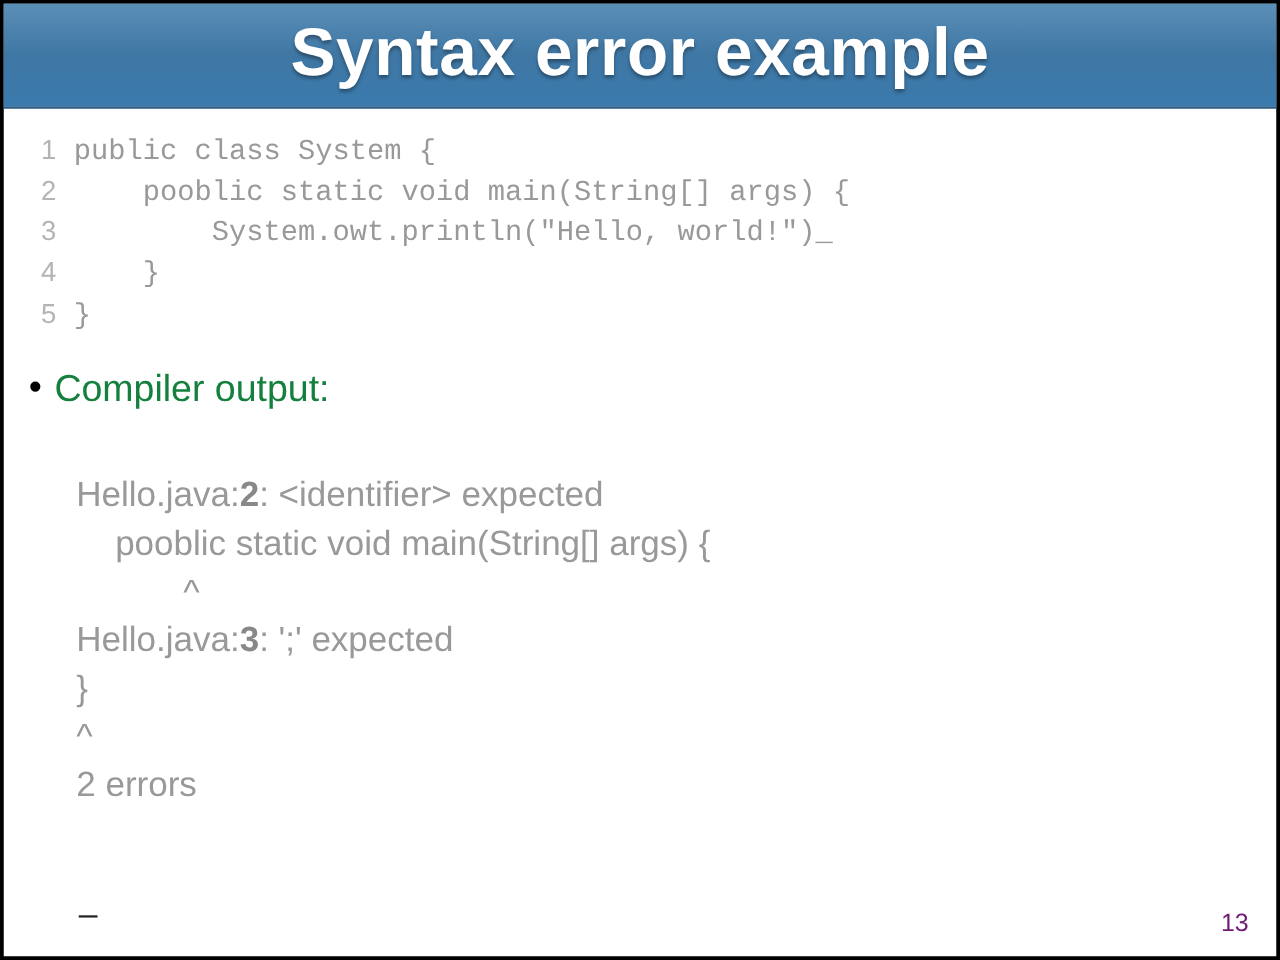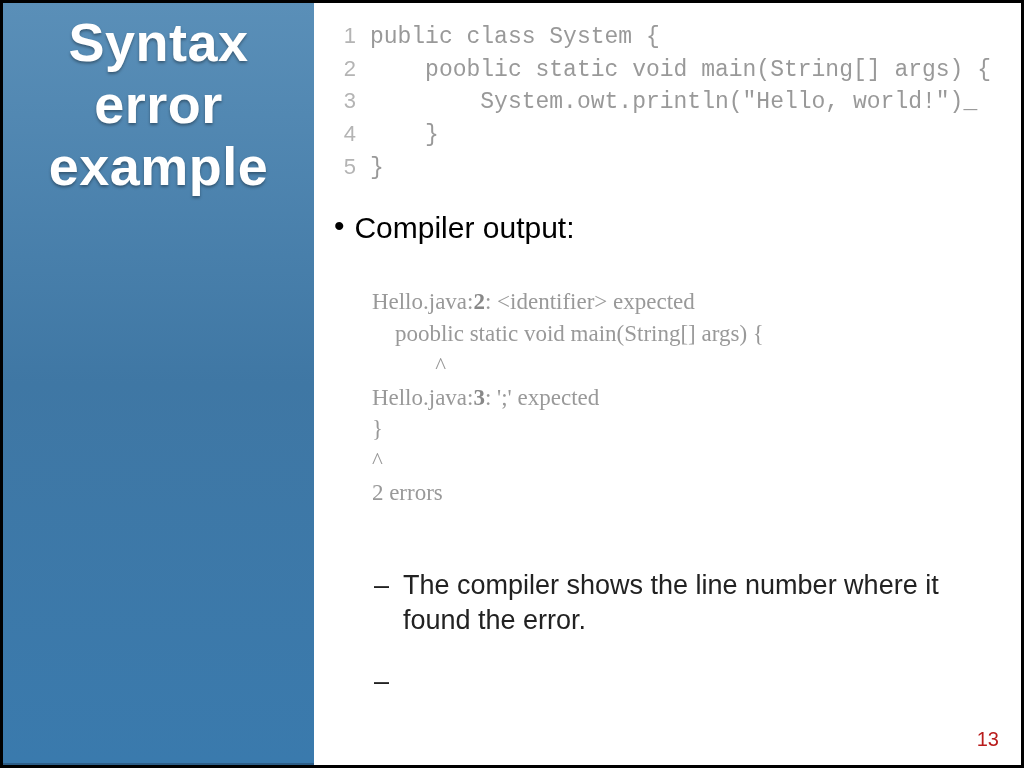--- a/index.html
+++ b/index.html
@@ -1,21 +1,21 @@
 <!DOCTYPE html>
 <html><head>
 <meta charset="utf-8">
 <style>
   * { margin: 0; padding: 0; box-sizing: border-box; }
   html, body { width: 1024px; height: 768px; font-family: Verdana, Geneva, sans-serif; background: #fff; }
   .slide {
     width: 1024px; height: 768px;
     border: 3px solid #000;
     background: #fff;
-    display: flex; flex-direction: row;
+    display: flex; flex-direction: column;
     position: relative;
   }
   .title-bar {
     background: linear-gradient(to bottom, #5a8fb8 0%, #3f77a4 50%, #3a7aad 100%);
     color: #fff;
     text-align: center;
     padding: 8px 0 12px 0;
     border-bottom: 2px solid #2d5d86;
     text-shadow: 0 2px 3px rgba(0,0,0,0.35);
   }
@@ -38,41 +38,41 @@
     font-family: "Courier New", Courier, monospace;
     font-size: 23px;
     line-height: 1.38;
     color: #999;
   }
   .ln { width: 24px; text-align: right; color: #b4b4b4; font-family: Verdana, sans-serif; font-size: 22px; }
   .lc { padding-left: 14px; white-space: pre; }
 
   .bullet-row { display: flex; align-items: flex-start; margin: 6px 0 10px 2px; }
   .bullet-dot { font-size: 30px; line-height: 1; margin-right: 10px; color: #000; }
-  .bullet-text { font-size: 30px; color: #000000; font-family: Verdana, sans-serif; }
+  .bullet-text { font-size: 30px; color: #15803d; font-family: Verdana, sans-serif; }
 
   .compiler-block {
     margin: 8px 0 28px 40px;
-    font-family: Liberation Serif, serif;
-    font-size: 23px;
+    font-family: Liberation Sans, sans-serif;
+    font-size: 28px;
     color: #999;
     line-height: 1.38;
     white-space: pre;
   }
   .compiler-block .hl-num { font-weight: 700; color: #888; }
 
   .sub-list { margin: 0 0 0 42px; }
   .sub-row { display: flex; align-items: flex-start; margin: 10px 0 26px 0; }
   .sub-dash { font-size: 27px; margin-right: 14px; color: #222; line-height: 1.3; }
   .sub-text { font-size: 27px; color: #222; line-height: 1.3; }
 
   .page-num {
     position: absolute;
     right: 22px; bottom: 14px;
-    font-size: 20px; color: #b91c1c;
+    font-size: 20px; color: #701a75;
     font-family: Verdana, sans-serif;
   }
 </style>
 </head>
 <body>
 
 <div class="slide">
 
   <div class="title-bar">
     <h1>Syntax error example</h1>
@@ -114,21 +114,20 @@
 <span>           ^</span>
 <span>Hello.java:</span><span class="hl-num">3</span><span>: ';' expected</span>
 <span>}</span>
 <span>^</span>
 <span>2 errors</span>
     </div>
 
     <div class="sub-list">
       <div class="sub-row">
         <span class="sub-dash">–</span>
-        <span class="sub-text">The compiler shows the line number where it found the error.</span>
       </div>
       <div class="sub-row">
         <span class="sub-dash">–</span>
       </div>
     </div>
 
   </div>
 
   <div class="page-num">13</div>
 </div>

